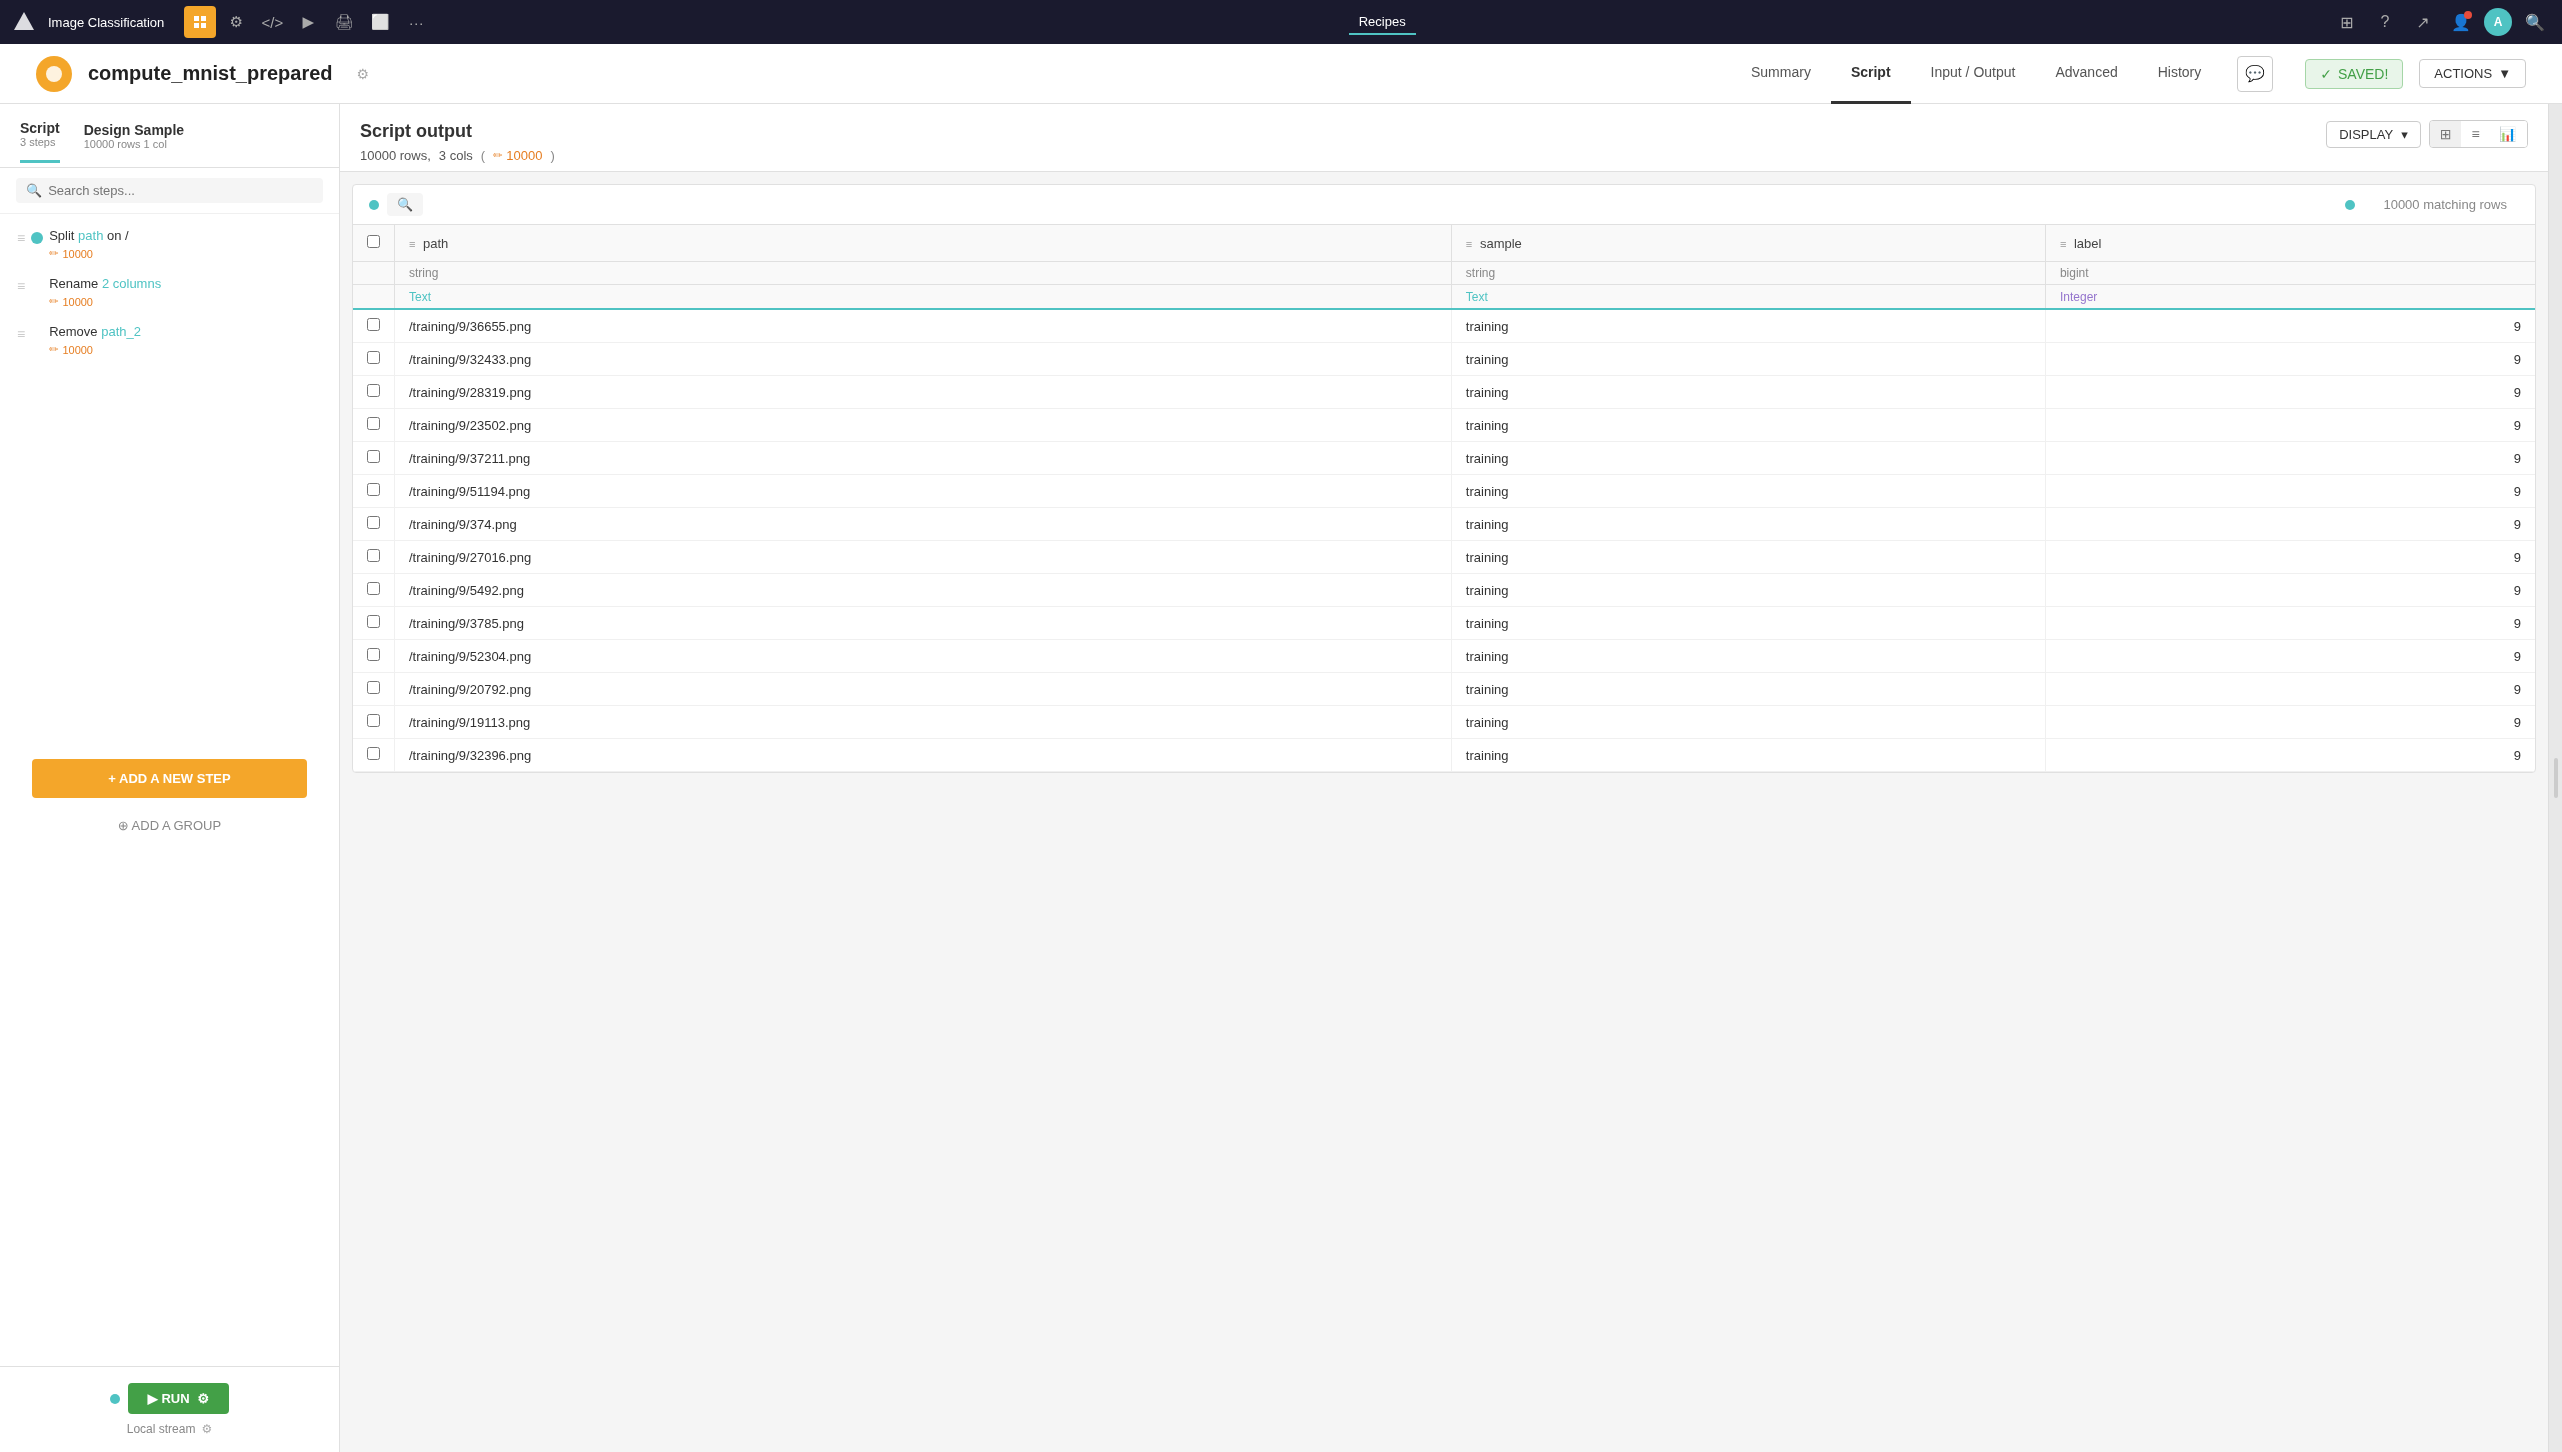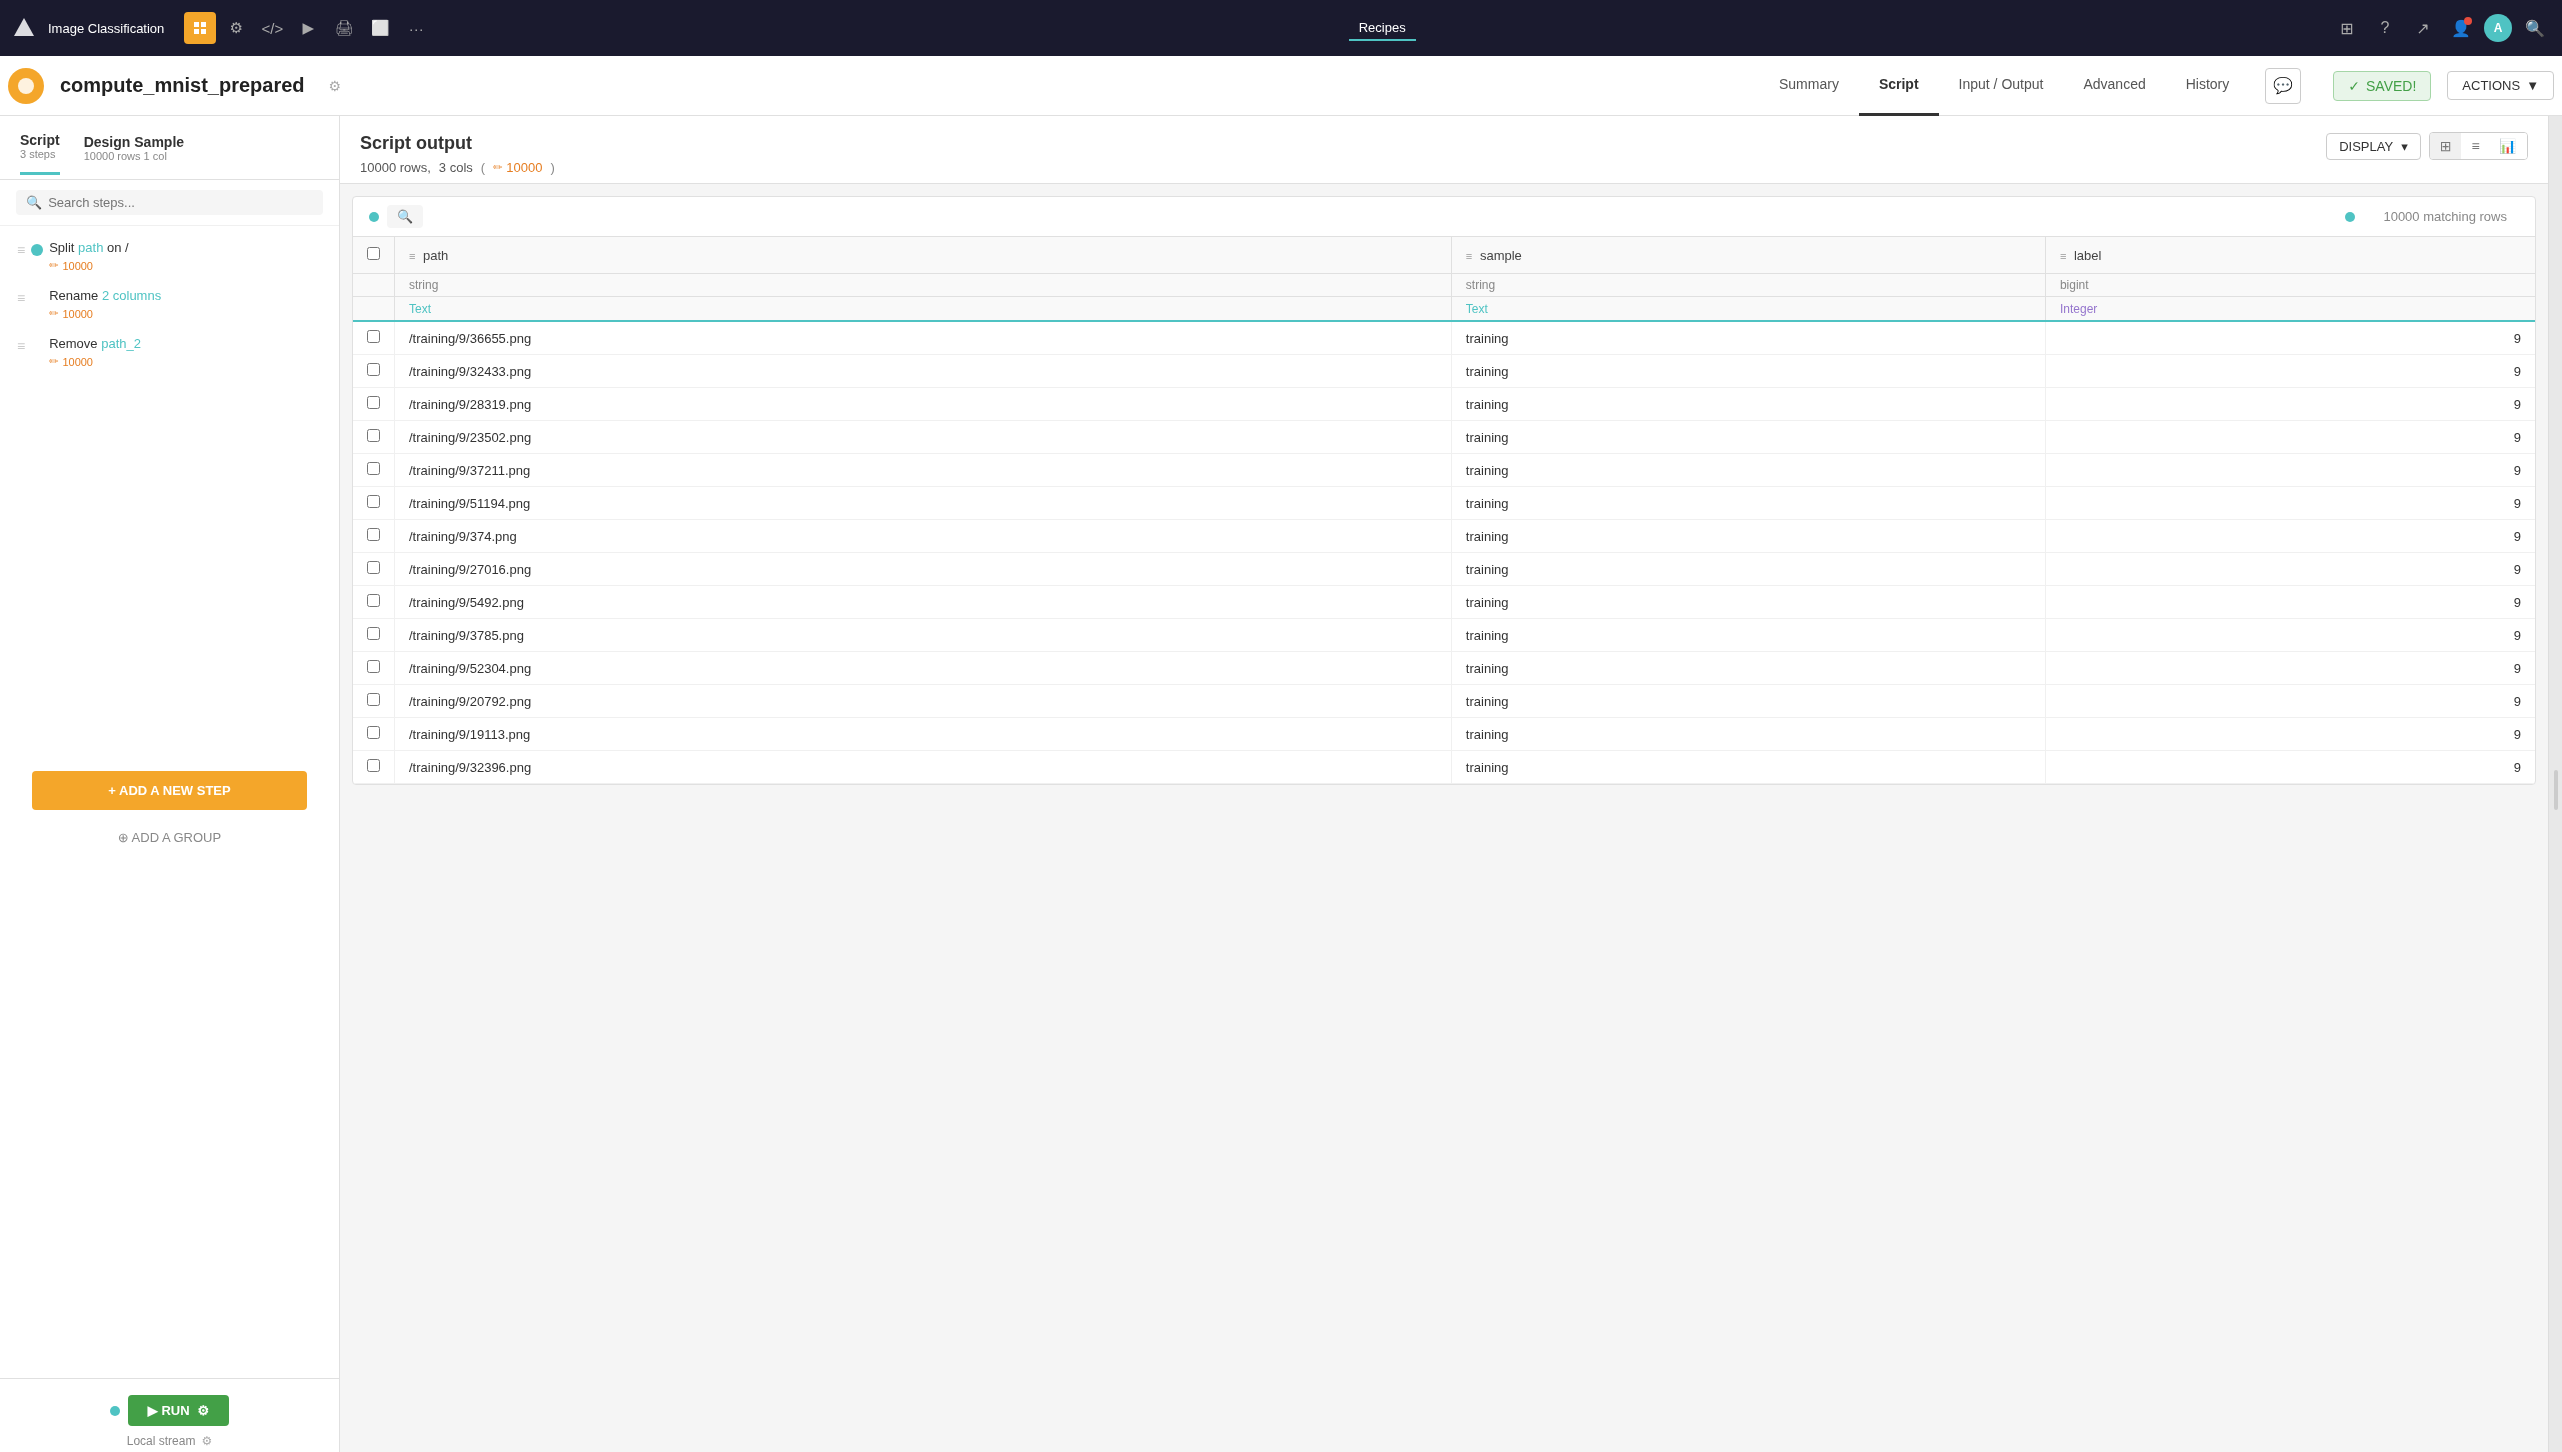--- a/index.html
+++ b/index.html
@@ -1,36 +1,36 @@
 <!DOCTYPE html>
 <html><head>
   <meta charset="utf-8">
   <style>
     * { box-sizing: border-box; margin: 0; padding: 0; }
     body { font-family: -apple-system, BlinkMacSystemFont, 'Segoe UI', sans-serif; font-size: 13px; background: #f5f5f5; color: #333; overflow: hidden; height: 100vh; }
 
     
     .top-nav {
-      display: flex; align-items: center; background: #1a1a2e; color: #ccc; height: 56px; padding: 0 12px; gap: 4px;
+      display: flex; align-items: center; background: #1a1a2e; color: #ccc; height: 44px; padding: 0 12px; gap: 4px;
     }
     .top-nav-logo { width: 24px; height: 24px; margin-right: 8px; }
     .top-nav-title { color: #fff; font-size: 13px; margin-right: 16px; }
     .top-nav-icon { width: 32px; height: 32px; display: flex; align-items: center; justify-content: center; border-radius: 4px; cursor: pointer; font-size: 15px; color: #aaa; }
     .top-nav-icon.active { background: #f4a62a; color: #fff; }
     .top-nav-separator { flex: 1; }
     .top-nav-recipes { color: #fff; font-size: 13px; padding: 4px 10px; border-bottom: 2px solid #4fc3c3; }
     .top-nav-right { display: flex; align-items: center; gap: 8px; }
     .top-nav-right-icon { width: 30px; height: 30px; display: flex; align-items: center; justify-content: center; color: #aaa; font-size: 16px; cursor: pointer; }
     .notification-dot { position: relative; }
     .notification-dot::after { content: ''; position: absolute; top: 4px; right: 4px; width: 8px; height: 8px; background: #e74c3c; border-radius: 50%; }
     .avatar { width: 28px; height: 28px; background: #4fc3c3; border-radius: 50%; display: flex; align-items: center; justify-content: center; color: #fff; font-size: 12px; font-weight: bold; }
 
     
     .second-bar {
-      display: flex; align-items: center; background: #fff; height: 60px; padding: 0 8px; border-bottom: 1px solid #e0e0e0; gap: 16px;
+      display: flex; align-items: center; background: #fff; height: 60px; padding: 0 36px; border-bottom: 1px solid #e0e0e0; gap: 16px;
     }
     .recipe-icon { width: 36px; height: 36px; background: #f4a62a; border-radius: 50%; display: flex; align-items: center; justify-content: center; color: #fff; font-size: 18px; }
     .recipe-title { font-size: 20px; font-weight: 600; color: #222; margin-right: 8px; }
     .recipe-title-icon { color: #aaa; font-size: 14px; cursor: pointer; }
     .second-bar-tabs { display: flex; align-items: center; margin-left: auto; gap: 0; }
     .tab-item { padding: 8px 20px; cursor: pointer; color: #555; font-size: 14px; border-bottom: 3px solid transparent; height: 60px; display: flex; align-items: center; }
     .tab-item.active { color: #333; border-bottom: 3px solid #333; font-weight: 600; }
     .saved-btn { display: flex; align-items: center; gap: 6px; background: #e8f5e9; color: #43a047; border: 1px solid #a5d6a7; border-radius: 4px; padding: 6px 14px; font-size: 13px; cursor: pointer; margin-left: 16px; }
     .saved-btn span { font-size: 14px; }
     .actions-btn { display: flex; align-items: center; gap: 6px; background: #fff; color: #333; border: 1px solid #ccc; border-radius: 4px; padding: 6px 14px; font-size: 13px; cursor: pointer; }

